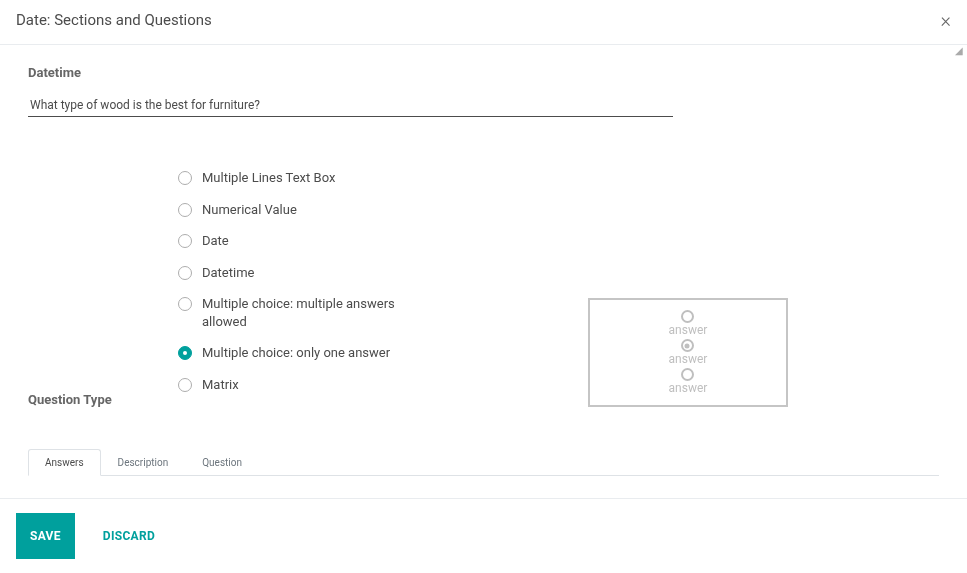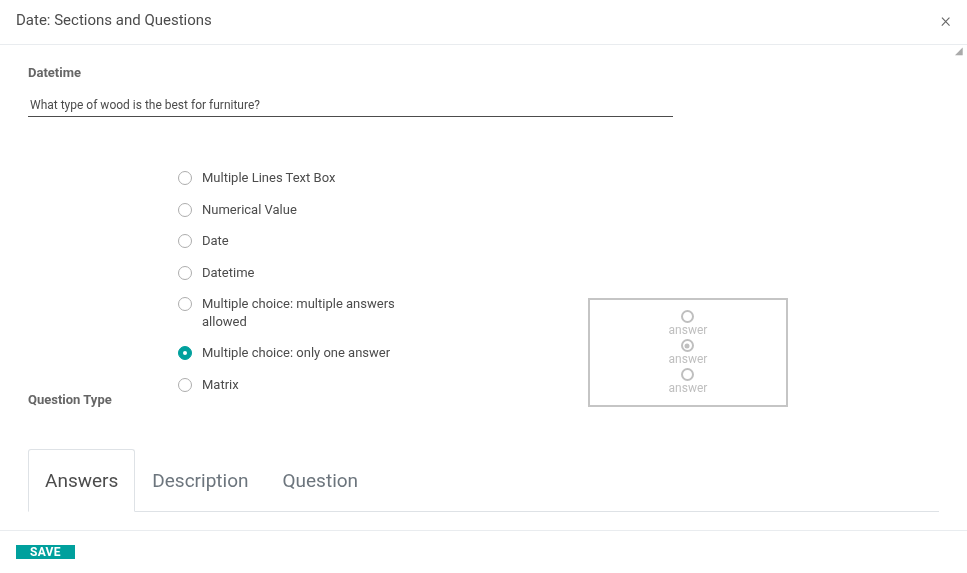--- a/index.html
+++ b/index.html
@@ -153,47 +153,47 @@
     left: 50%;
     transform: translate(-50%, -50%);
   }
   .tabs {
     margin-top: 42px;
     display: flex;
     border-bottom: 1px solid #dee2e6;
     position: relative;
   }
   .tab {
-    padding: 19px 16px;
+    padding: 7px 16px;
     border: 1px solid transparent;
     border-bottom: none;
     color: #6c757d;
     cursor: pointer;
     margin-bottom: -1px;
-    font-size: 19px;
+    font-size: 10px;
   }
   .tab.active {
     color: #4c4c4c;
     border-color: #dee2e6;
     border-bottom: 1px solid #fff;
     background: #fff;
     border-top-left-radius: 3px;
     border-top-right-radius: 3px;
   }
   .dialog-footer {
     padding: 14px 16px;
     display: flex;
     align-items: center;
     gap: 14px;
     border-top: 1px solid #e9ecef;
     background: #fff;
   }
   .btn {
     border: none;
-    padding: 0 14px;
+    padding: 16px 14px;
     font-size: 12px;
     font-weight: 700;
     letter-spacing: 0.3px;
     cursor: pointer;
     font-family: inherit;
     text-align: center;
   }
   .btn-primary {
     background: #00a09d;
     color: #fff;
@@ -287,15 +287,16 @@
         <div class="tab">Description</div>
         <div class="tab">Question</div>
       </div>
 
       
     </div>
   </div>
 
   <div class="dialog-footer">
     <button class="btn btn-primary">SAVE</button>
+    <button class="btn btn-link">DISCARD</button>
   </div>
 
 </div>
 
 </body></html>

